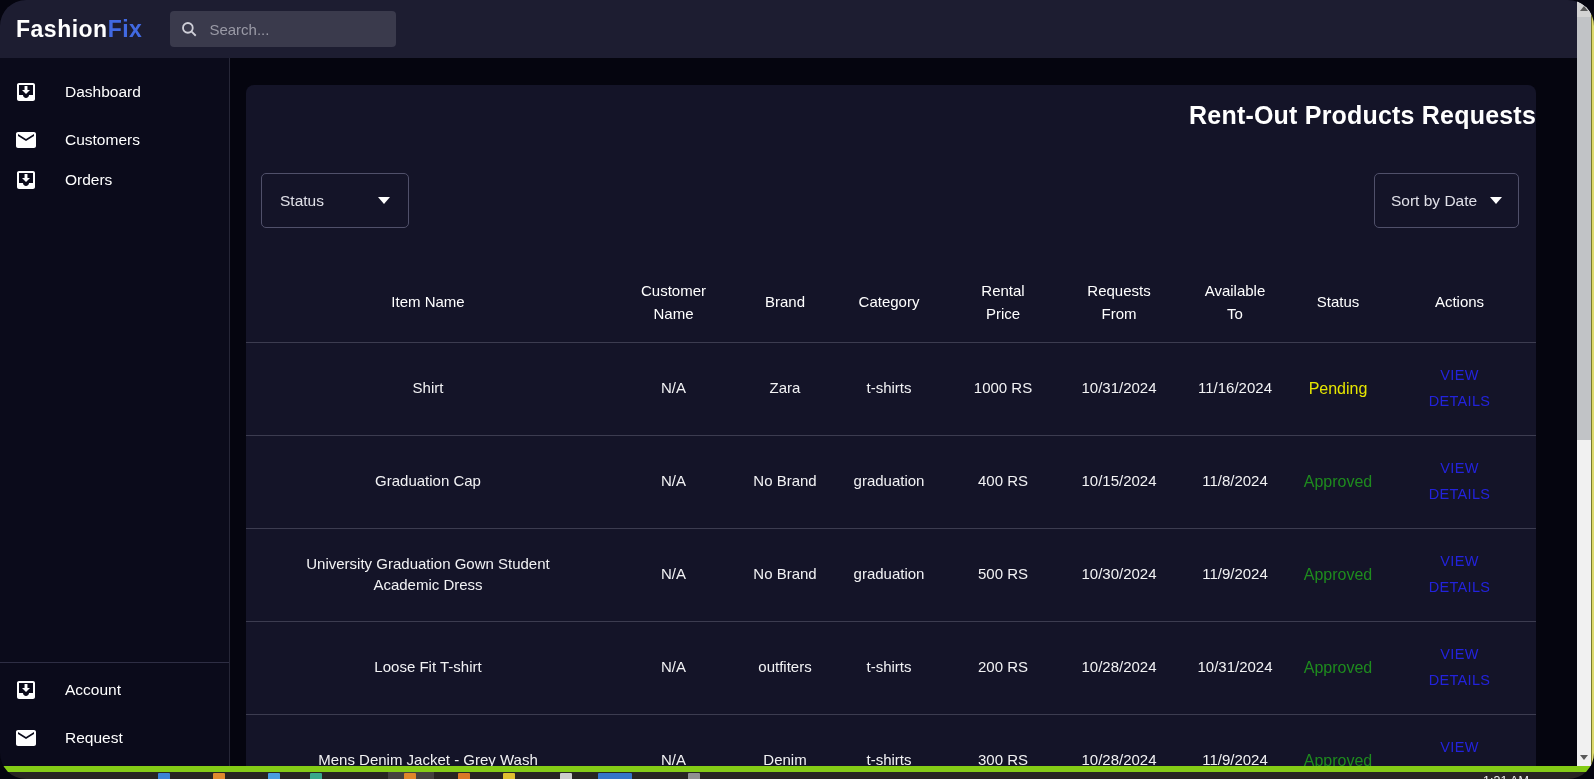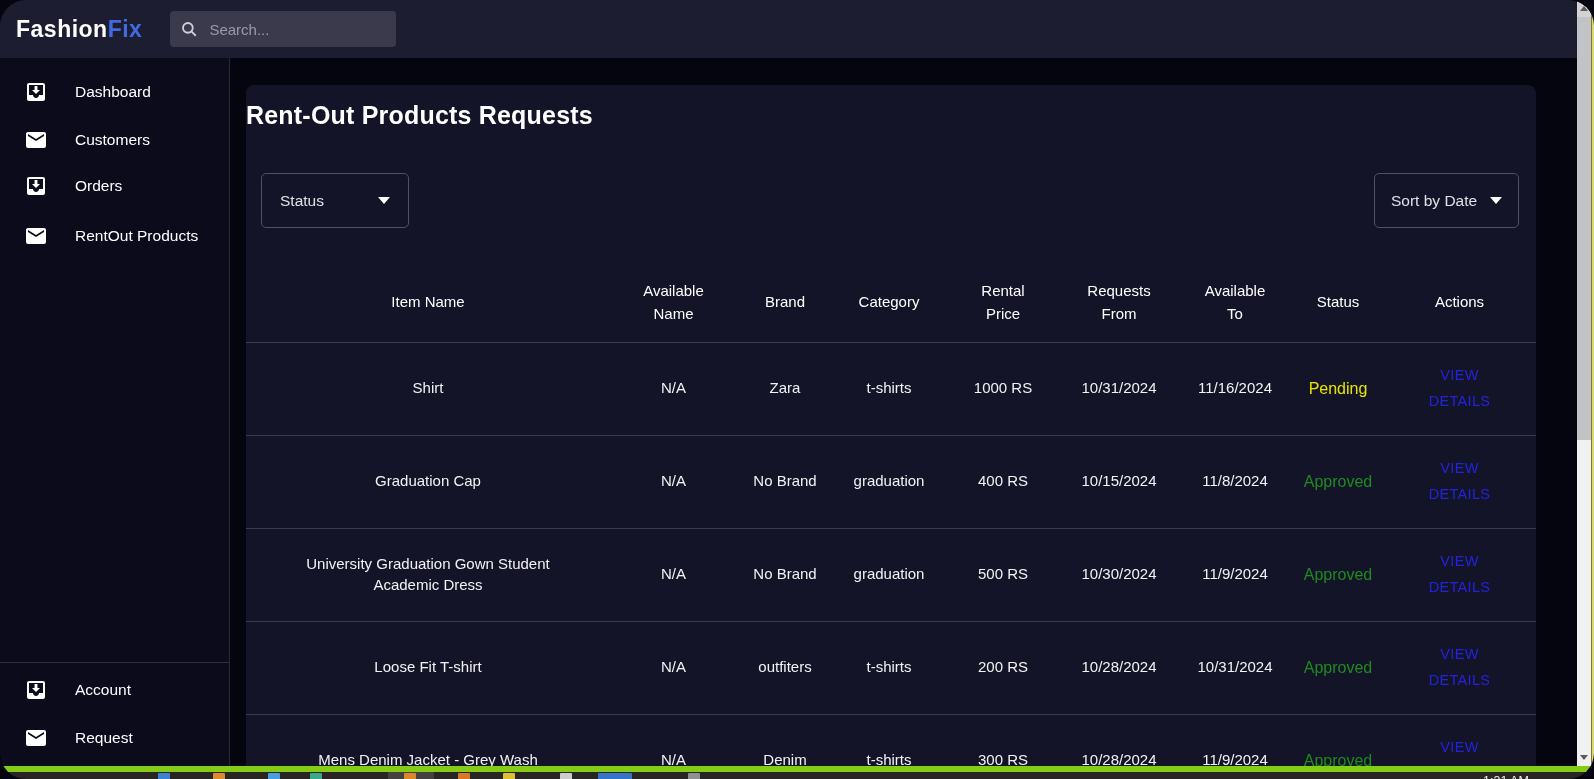--- a/index.html
+++ b/index.html
@@ -10,28 +10,28 @@
   .topbar{position:absolute;left:0;top:0;width:1594px;height:58px;background:#1d1d31;display:flex;align-items:center;z-index:3;}
   .logo{margin-left:16px;font-size:23px;font-weight:bold;color:#ffffff;letter-spacing:.5px;}
   .logo .accent{color:#4169e1;}
   .searchbox{margin-left:28px;width:226px;height:36px;background:#3a3a4c;border-radius:4px;display:flex;align-items:center;padding:0 10px;}
   .searchbox svg{flex:0 0 auto;margin-right:9px;}
   .searchbox input{flex:1;background:transparent;border:none;outline:none;color:#84cc16;font-size:15px;}
   .searchbox input::placeholder{color:#9a9aa6;}
 
   
   .sidebar{position:absolute;left:0;top:58px;width:230px;height:708px;background:#0b0b1b;border-right:1px solid #272738;z-index:2;}
-  .nav-item{position:absolute;left:0;width:100%;height:47px;display:flex;align-items:center;padding-left:24px;cursor:pointer;}
+  .nav-item{position:absolute;left:0;width:100%;height:47px;display:flex;align-items:center;padding-left:14px;cursor:pointer;}
   .nav-item .ic{width:24px;height:24px;flex:0 0 auto;}
   .nav-item .lbl{margin-left:27px;color:#ffffff;font-size:15.5px;}
   .sidebar-divider{position:absolute;left:0;top:604px;width:100%;height:0;border-top:1px solid #2e2e44;}
 
   
   .card{position:absolute;left:246px;top:85px;width:1290px;height:700px;background:#141428;border-radius:8px;z-index:1;}
-  .page-title{margin:0;padding-top:16px;text-align:left;color:#ffffff;font-size:25px;font-weight:bold;letter-spacing:.2px;}
+  .page-title{margin:0;padding-top:16px;text-align:right;color:#ffffff;font-size:25px;font-weight:bold;letter-spacing:.2px;}
   .filters{position:relative;height:132px;}
   .select{position:absolute;top:43px;height:55px;border:1px solid #50506a;border-radius:5px;display:flex;align-items:center;cursor:pointer;}
   .select .sel-label{color:#e0e0e8;font-size:15.5px;}
   .select .caret{width:0;height:0;border-left:6px solid transparent;border-right:6px solid transparent;border-top:7px solid #ffffff;}
   .status-select{left:15px;width:148px;padding:0 18px;justify-content:space-between;}
   .sort-select{right:17px;width:145px;padding:16px 16px;justify-content:space-between;}
 
   
   table{width:1290px;border-collapse:collapse;table-layout:fixed;}
   th{height:80px;color:#ffffff;font-size:15px;font-weight:500;text-align:center;vertical-align:middle;line-height:1.55;padding:0 18px;border-bottom:1px solid #3c3c50;}
@@ -80,31 +80,25 @@
           <path d="M19 3H5c-1.1 0-2 .9-2 2v14c0 1.1.9 2 2 2h14c1.1 0 2-.9 2-2V5c0-1.1-.9-2-2-2zm0 12h-4c0 1.66-1.35 3-3 3s-3-1.34-3-3H5V5h14v10zm-3-5h-2.55V6h-2.9v4H8l4 4 4-4z"></path>
         </svg>
       <span class="lbl">Dashboard</span>
     </div>
     <div class="nav-item" style="top:58px">
       <svg class="ic" viewBox="0 0 24 24" fill="#ffffff">
           <path d="M20 4H4c-1.1 0-2 .9-2 2v12c0 1.1.9 2 2 2h16c1.1 0 2-.9 2-2V6c0-1.1-.9-2-2-2zm0 4l-8 5-8-5V6l8 5 8-5v2z"></path>
         </svg>
       <span class="lbl">Customers</span>
     </div>
-    <div class="nav-item" style="top:104px">
+    <div class="nav-item" style="top:98px">
       <svg class="ic" viewBox="0 0 24 24" fill="#ffffff">
           <path d="M19 3H5c-1.1 0-2 .9-2 2v14c0 1.1.9 2 2 2h14c1.1 0 2-.9 2-2V5c0-1.1-.9-2-2-2zm0 12h-4c0 1.66-1.35 3-3 3s-3-1.34-3-3H5V5h14v10zm-3-5h-2.55V6h-2.9v4H8l4 4 4-4z"></path>
         </svg>
       <span class="lbl">Orders</span>
-    </div>
-    <div class="nav-item" style="top:154px">
-      <svg class="ic" viewBox="0 0 24 24" fill="#ffffff">
-          <path d="M20 4H4c-1.1 0-2 .9-2 2v12c0 1.1.9 2 2 2h16c1.1 0 2-.9 2-2V6c0-1.1-.9-2-2-2zm0 4l-8 5-8-5V6l8 5 8-5v2z"></path>
-        </svg>
-      <span class="lbl">RentOut Products</span>
     </div>
 
     <div class="sidebar-divider"></div>
 
     <div class="nav-item" style="top:608px">
       <svg class="ic" viewBox="0 0 24 24" fill="#ffffff">
           <path d="M19 3H5c-1.1 0-2 .9-2 2v14c0 1.1.9 2 2 2h14c1.1 0 2-.9 2-2V5c0-1.1-.9-2-2-2zm0 12h-4c0 1.66-1.35 3-3 3s-3-1.34-3-3H5V5h14v10zm-3-5h-2.55V6h-2.9v4H8l4 4 4-4z"></path>
         </svg>
       <span class="lbl">Account</span>
     </div>
@@ -138,21 +132,21 @@
           <col style="width:112px">
           <col style="width:116px">
           <col style="width:116px">
           <col style="width:116px">
           <col style="width:90px">
           <col style="width:153px">
       </colgroup>
       <thead>
         <tr>
           <th>Item Name</th>
-          <th>Available Name</th>
+          <th>Customer Name</th>
           <th>Brand</th>
           <th>Category</th>
           <th>Rental Price</th>
           <th>Requests From</th>
           <th>Available To</th>
           <th>Status</th>
           <th>Actions</th>
         </tr>
       </thead>
       <tbody>

